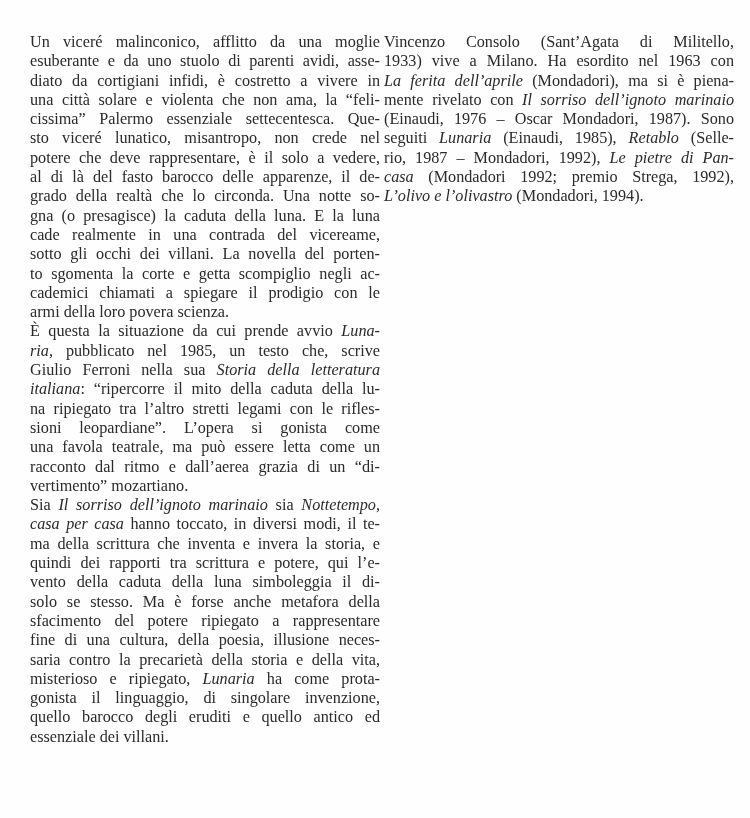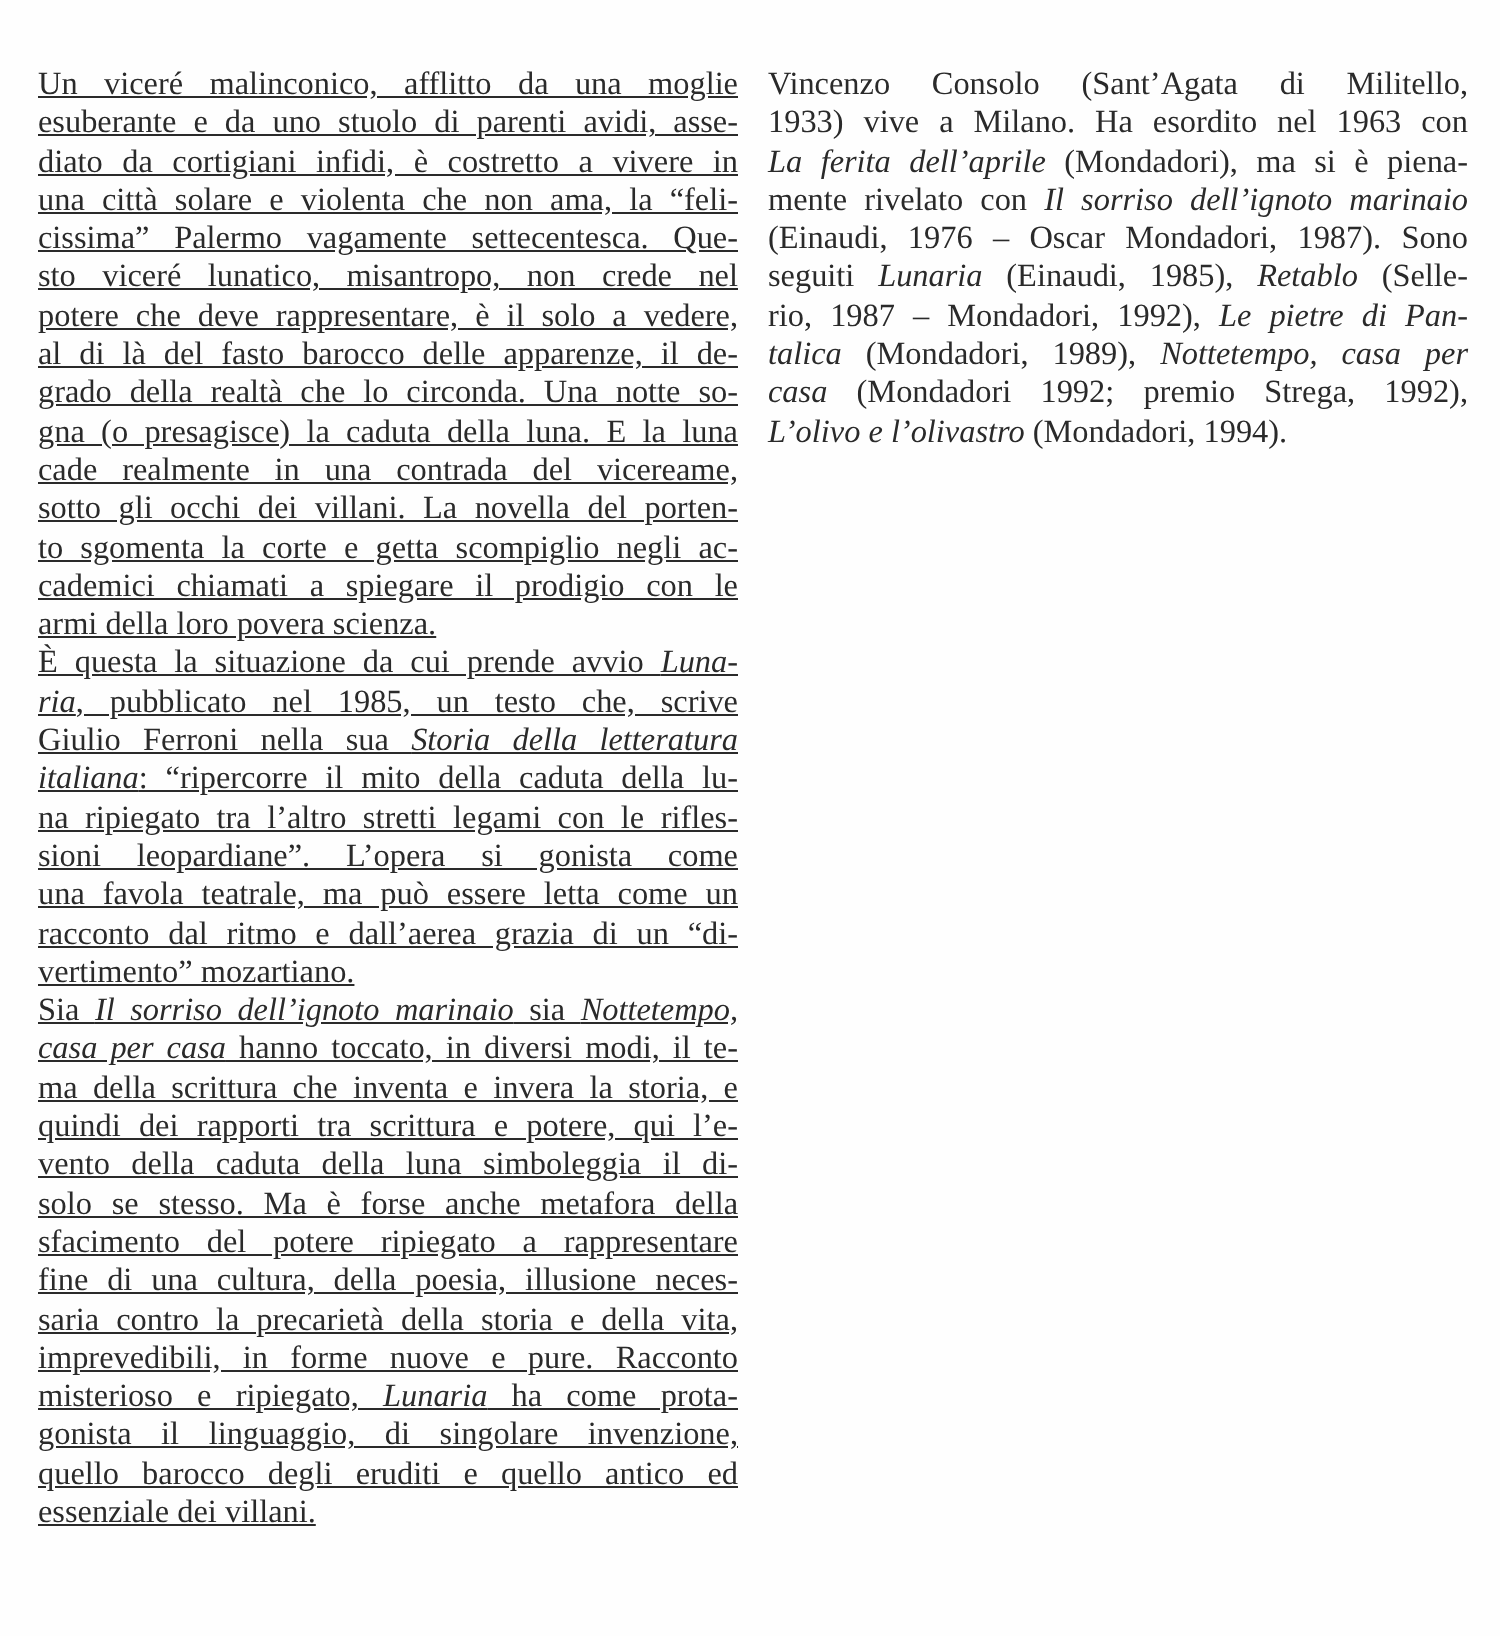--- a/index.html
+++ b/index.html
@@ -10,41 +10,41 @@
     overflow: hidden;
     font-family: "Liberation Serif", "DejaVu Serif", serif;
     color: #2a2a2a;
   }
   .col {
     position: absolute;
     top: 33px;
     font-size: 16.2px;
     line-height: 19.3px;
   }
-  .col-left { left: 19px; width: 350px; text-decoration: underline; }
+  .col-left { left: 30px; width: 350px; }
   .col-right { left: 384px; width: 350px; }
   .line {
     display: block;
     white-space: nowrap;
     text-align: justify;
     text-align-last: justify;
   }
   .line.last { text-align-last: left; }
   .it { font-style: italic; }
 </style>
 </head>
 <body>
 
 <div class="col col-left">
     <div>
       <span class="line"><span>Un viceré malinconico, afflitto da una moglie</span></span>
       <span class="line"><span>esuberante e da uno stuolo di parenti avidi, asse-</span></span>
       <span class="line"><span>diato da cortigiani infidi, è costretto a vivere in</span></span>
       <span class="line"><span>una città solare e violenta che non ama, la “feli-</span></span>
-      <span class="line"><span>cissima” Palermo vagamente settecentesca. Que-</span></span>
+      <span class="line"><span>cissima” Palermo essenziale settecentesca. Que-</span></span>
       <span class="line"><span>sto viceré lunatico, misantropo, non crede nel</span></span>
       <span class="line"><span>potere che deve rappresentare, è il solo a vedere,</span></span>
       <span class="line"><span>al di là del fasto barocco delle apparenze, il de-</span></span>
       <span class="line"><span>grado della realtà che lo circonda. Una notte so-</span></span>
       <span class="line"><span>gna (o presagisce) la caduta della luna. E la luna</span></span>
       <span class="line"><span>cade realmente in una contrada del vicereame,</span></span>
       <span class="line"><span>sotto gli occhi dei villani. La novella del porten-</span></span>
       <span class="line"><span>to sgomenta la corte e getta scompiglio negli ac-</span></span>
       <span class="line"><span>cademici chiamati a spiegare il prodigio con le</span></span>
       <span class="line last"><span>armi della loro povera scienza.</span></span>
@@ -63,33 +63,31 @@
     <div>
       <span class="line"><span>Sia </span><span class="it">Il sorriso dell’ignoto marinaio</span><span> sia </span><span class="it">Nottetempo,</span></span>
       <span class="line"><span class="it">casa per casa</span><span> hanno toccato, in diversi modi, il te-</span></span>
       <span class="line"><span>ma della scrittura che inventa e invera la storia, e</span></span>
       <span class="line"><span>quindi dei rapporti tra scrittura e potere, qui l’e-</span></span>
       <span class="line"><span>vento della caduta della luna simboleggia il di-</span></span>
       <span class="line"><span>solo se stesso. Ma è forse anche metafora della</span></span>
       <span class="line"><span>sfacimento del potere ripiegato a rappresentare</span></span>
       <span class="line"><span>fine di una cultura, della poesia, illusione neces-</span></span>
       <span class="line"><span>saria contro la precarietà della storia e della vita,</span></span>
-      <span class="line"><span>imprevedibili, in forme nuove e pure. Racconto</span></span>
       <span class="line"><span>misterioso e ripiegato, </span><span class="it">Lunaria</span><span> ha come prota-</span></span>
       <span class="line"><span>gonista il linguaggio, di singolare invenzione,</span></span>
       <span class="line"><span>quello barocco degli eruditi e quello antico ed</span></span>
       <span class="line last"><span>essenziale dei villani.</span></span>
     </div>
   </div>
 <div class="col col-right">
     <div>
       <span class="line"><span>Vincenzo Consolo (Sant’Agata di Militello,</span></span>
       <span class="line"><span>1933) vive a Milano. Ha esordito nel 1963 con</span></span>
       <span class="line"><span class="it">La ferita dell’aprile</span><span> (Mondadori), ma si è piena-</span></span>
       <span class="line"><span>mente rivelato con </span><span class="it">Il sorriso dell’ignoto marinaio</span></span>
       <span class="line"><span>(Einaudi, 1976 – Oscar Mondadori, 1987). Sono</span></span>
       <span class="line"><span>seguiti </span><span class="it">Lunaria</span><span> (Einaudi, 1985), </span><span class="it">Retablo</span><span> (Selle-</span></span>
       <span class="line"><span>rio, 1987 – Mondadori, 1992), </span><span class="it">Le pietre di Pan-</span></span>
-      <span class="line"><span class="it">talica</span><span> (Mondadori, 1989), </span><span class="it">Nottetempo, casa per</span></span>
       <span class="line"><span class="it">casa</span><span> (Mondadori 1992; premio Strega, 1992),</span></span>
       <span class="line last"><span class="it">L’olivo e l’olivastro</span><span> (Mondadori, 1994).</span></span>
     </div>
   </div>
 
 </body></html>

